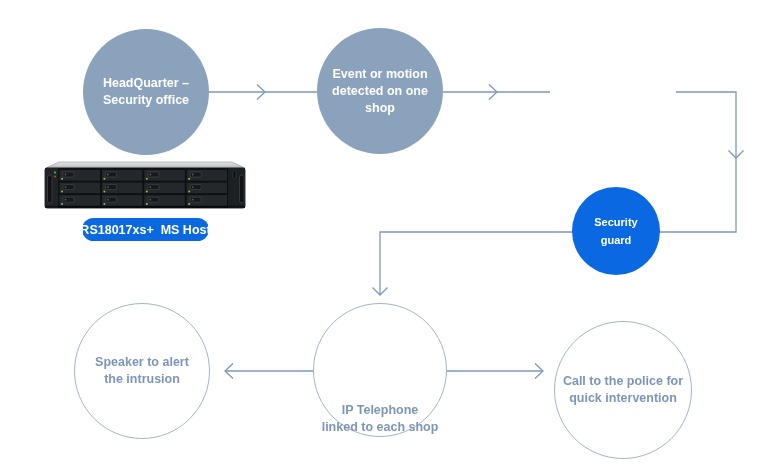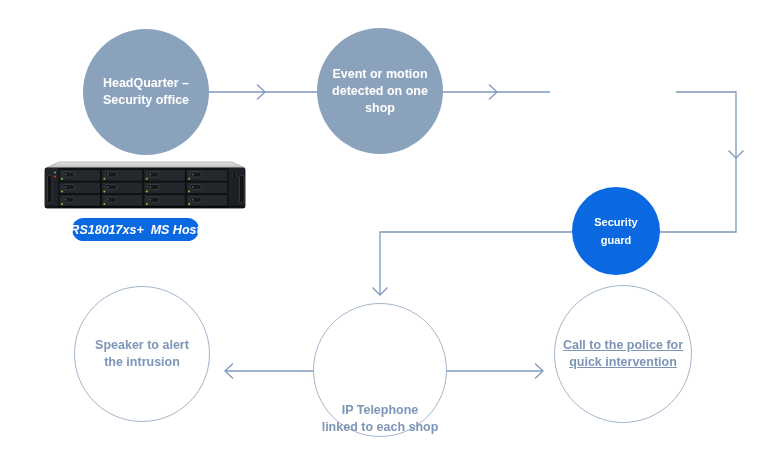--- a/index.html
+++ b/index.html
@@ -24,29 +24,28 @@
     white-space:pre-line;font-weight:700;font-size:12.5px;line-height:17px;
   }
   .node.filled{background:var(--node-fill,#8BA2BD);color:var(--node-text,#fff);}
   .node.accent{background:var(--accent-blue,#0A69E1);color:#fff;z-index:3;}
   .node.accent .node-label{font-size:11px;line-height:18px;}
   .node.outline{background:#fff;border:1px solid var(--outline-stroke,#A3B4CA);color:var(--outline-text,#7D96B7);}
   .node-hq{left:83px;top:29px;width:126px;height:126px;text-align:center;}
   .node-event{left:317px;top:28px;width:126px;height:126px;}
   .node-alert{left:550px;top:30px;width:126px;height:126px;}
   .node-guard{left:572px;top:187px;width:88px;height:88px;}
-  .node-speaker{left:74px;top:286px;width:136px;height:136px;text-align:center;}
+  .node-speaker{left:74px;top:303px;width:136px;height:136px;text-align:center;}
   .node-ipphone{left:313px;top:303px;width:134px;height:134px;align-items:flex-end;}
-  .node-police{left:554px;top:285px;width:138px;height:138px;text-decoration:underline;}
+  .node-police{left:554px;top:321px;width:138px;height:138px;}
   .server{position:absolute;left:42px;top:156px;width:208px;height:56px;z-index:2;}
   .badge{
-    position:absolute;left:72px;top:218px;width:127px;height:23px;border-radius:12px;
+    position:absolute;left:82px;top:218px;width:127px;height:23px;border-radius:12px;
     background:var(--accent-blue,#0A69E1);color:#fff;display:flex;align-items:center;justify-content:center;
     z-index:2;
-    font-style:italic;
   }
   .badge-label{font-weight:700;font-size:12.5px;white-space:pre;}
 </style>
 </head>
 <body>
 
 <div class="canvas">
 
   <svg class="connectors" width="765" height="470" viewBox="0 0 765 470">
     <g stroke="#7E98BA" stroke-width="1.3" fill="none">

